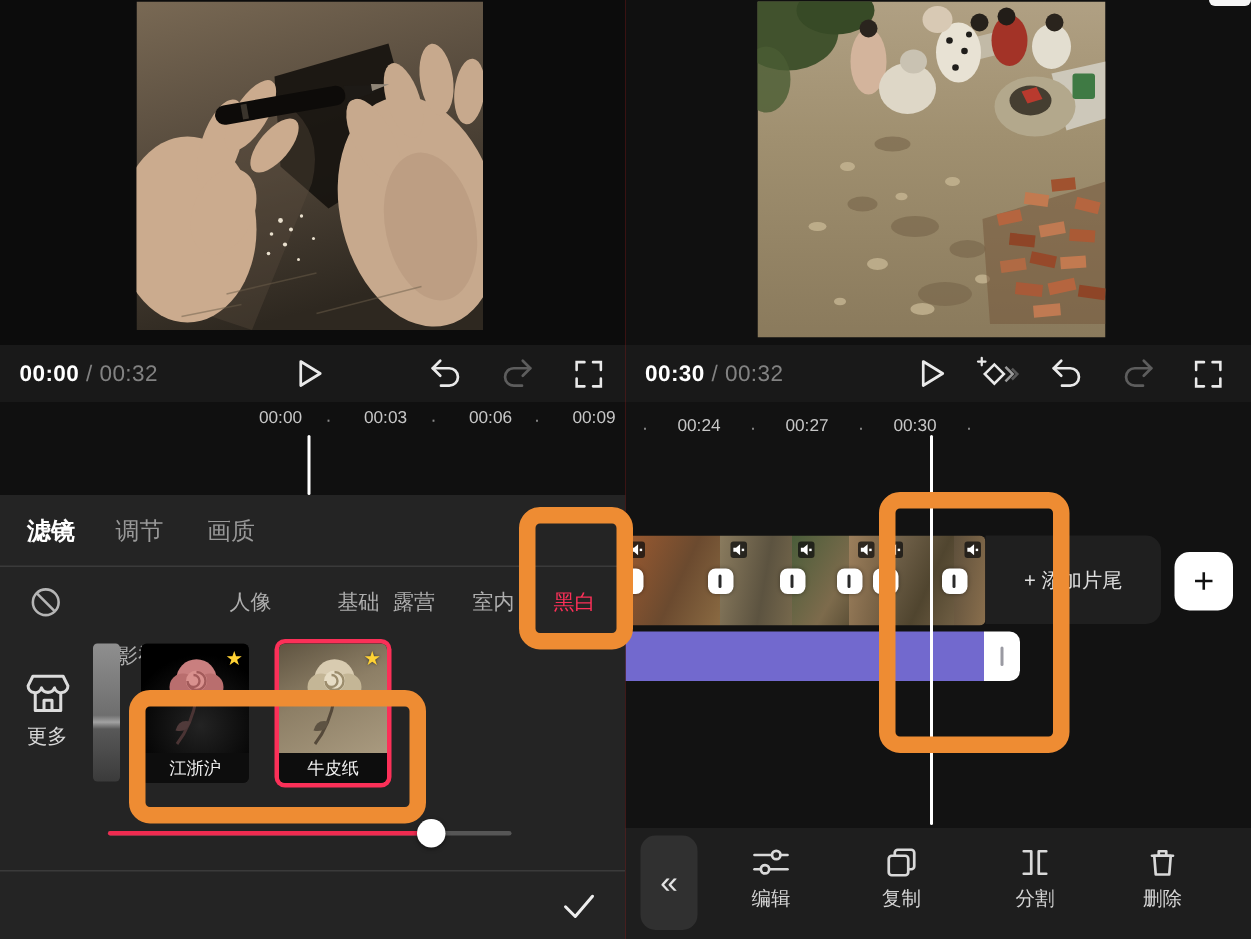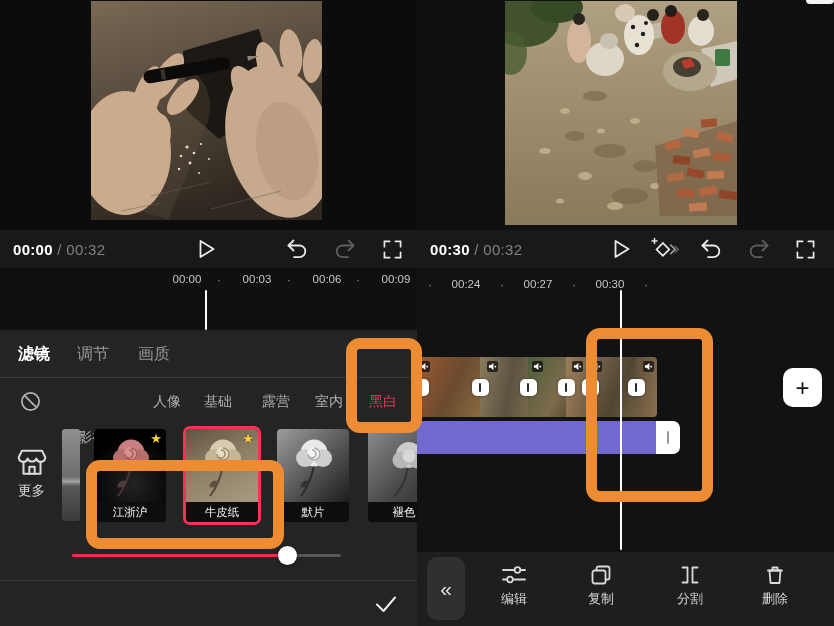--- a/index.html
+++ b/index.html
@@ -175,21 +175,21 @@
     <div class="abs divider" style="top:47px;"></div>
 
     <div class="abs icon-btn" style="left:19px;top:60px;width:22px;height:22px;">
       <svg width="21" height="21" viewBox="0 0 22 22">
           <circle cx="11" cy="11" r="9" fill="none" stroke="#b5b5b5" stroke-width="1.8"></circle>
           <line x1="4.8" y1="4.8" x2="17.2" y2="17.2" stroke="#b5b5b5" stroke-width="1.8"></line>
         </svg>
     </div>
     <div class="abs cat" style="left:99px;top:63px;margin-top:36px;">影视级</div>
     <div class="abs cat" style="left:167px;top:63px;">人像</div>
-    <div class="abs cat" style="left:218px;top:63px;">基础</div>
+    <div class="abs cat" style="left:239px;top:63px;">基础</div>
     <div class="abs cat" style="left:276px;top:63px;">露营</div>
     <div class="abs cat" style="left:329px;top:63px;">室内</div>
     <div class="abs cat active" style="left:383px;top:63px;">黑白</div>
 
     <div class="abs icon-btn" style="left:14px;top:114px;width:36px;height:36px;">
       <svg width="34" height="34" viewBox="0 0 32 32" fill="none" stroke="#dcdcdc" stroke-width="1.9" stroke-linejoin="round" stroke-linecap="round">
         <path d="M6.5 5.5 h19 l3 6 a4.3 4.3 0 0 1 -8.4 1.3 a4.4 4.4 0 0 1 -8.2 0 a4.3 4.3 0 0 1 -8.4 -1.3 Z"></path>
         <path d="M8 16.5 V27 h16 V16.5"></path>
         <path d="M13.5 27 v-6.5 h5 V27"></path>
       </svg>
@@ -223,47 +223,21 @@
           <circle cx="28" cy="29" r="9" fill="#c4b696"></circle>
           <circle cx="46" cy="29" r="9" fill="#c4b696"></circle>
           <circle cx="37" cy="25" r="7" fill="#e6dcc4"></circle>
           <path d="M37 19 a6 6 0 1 1 -6 6 a4 4 0 1 0 4 -4" fill="none" stroke="#9c8d6d" stroke-width="1.6"></path>
         </svg>
       </div>
       <span class="star">★</span>
       <div class="lbl">牛皮纸</div>
     </div>
 
-    <div class="abs fcard" style="left:277px;top:99px;">
-      <div class="img bg-mp">
-        <svg width="72" height="73" viewBox="0 0 72 73">
-          <path d="M37 36 C 35 48 31 58 24 67" stroke="#2b2b2b" stroke-width="2" fill="none"></path>
-          <path d="M33 52 q-8 -2 -10 6 q 8 2 10 -6" fill="#333"></path>
-          <circle cx="37" cy="24" r="13.5" fill="#e9e9e9"></circle>
-          <circle cx="28" cy="29" r="9" fill="#cfcfcf"></circle>
-          <circle cx="46" cy="29" r="9" fill="#cfcfcf"></circle>
-          <circle cx="37" cy="25" r="7" fill="#f4f4f4"></circle>
-          <path d="M37 19 a6 6 0 1 1 -6 6 a4 4 0 1 0 4 -4" fill="none" stroke="#a8a8a8" stroke-width="1.6"></path>
-        </svg>
-      </div>
-      <div class="lbl">默片</div>
-    </div>
-
-    <div class="abs fcard" style="left:368px;top:99px;">
-      <div class="img bg-ts">
-        <svg width="72" height="73" viewBox="0 0 72 73" opacity="0.9">
-          <path d="M40 38 C 38 50 33 60 26 68" stroke="#333" stroke-width="2" fill="none"></path>
-          <circle cx="41" cy="26" r="13" fill="#d8d8d8"></circle>
-          <circle cx="33" cy="31" r="8.5" fill="#c2c2c2"></circle>
-          <circle cx="49" cy="31" r="8.5" fill="#c2c2c2"></circle>
-          <circle cx="41" cy="27" r="6.5" fill="#e6e6e6"></circle>
-        </svg>
-      </div>
-      <div class="lbl">褪色</div>
-    </div>
+
 
     <div class="abs slider-track" style="left:72px;top:224px;width:269px;">
       <div class="slider-fill" style="width:215px;"></div>
     </div>
     <div class="abs slider-thumb" style="left:277.5px;top:216px;"></div>
 
     <div class="abs divider" style="top:250px;"></div>
     <div class="abs icon-btn" style="left:368px;top:258px;width:36px;height:32px;">
       <svg width="26" height="26" viewBox="0 0 26 26" fill="none" stroke="#ededed" stroke-width="2" stroke-linecap="round" stroke-linejoin="round">
           <path d="M4 13.5 L10.5 20 L22 6.5"></path>
@@ -460,20 +434,23 @@
     <div class="abs thandle" style="left:140.5px;top:110.5px;">
         <i></i>
       </div>
     <div class="abs thandle" style="left:164.5px;top:110.5px;">
         <i></i>
       </div>
     <div class="abs thandle" style="left:210.5px;top:110.5px;">
         <i></i>
       </div>
 
+    <div class="abs add-ending" style="left:240px;top:89px;width:117px;height:59px;">
+      <span>+ 添加片尾</span>
+    </div>
     <div class="abs plus-btn" style="left:366px;top:100px;width:39px;height:39px;">
       <span>+</span>
     </div>
 
     <div class="abs audio-track" style="left:0;top:153px;width:239px;height:33px;"></div>
     <div class="abs audio-handle" style="left:239px;top:153px;width:24px;height:33px;">
         <i></i>
       </div>
 
     <div class="abs playhead" style="left:202.5px;top:22px;height:260px;"></div>

